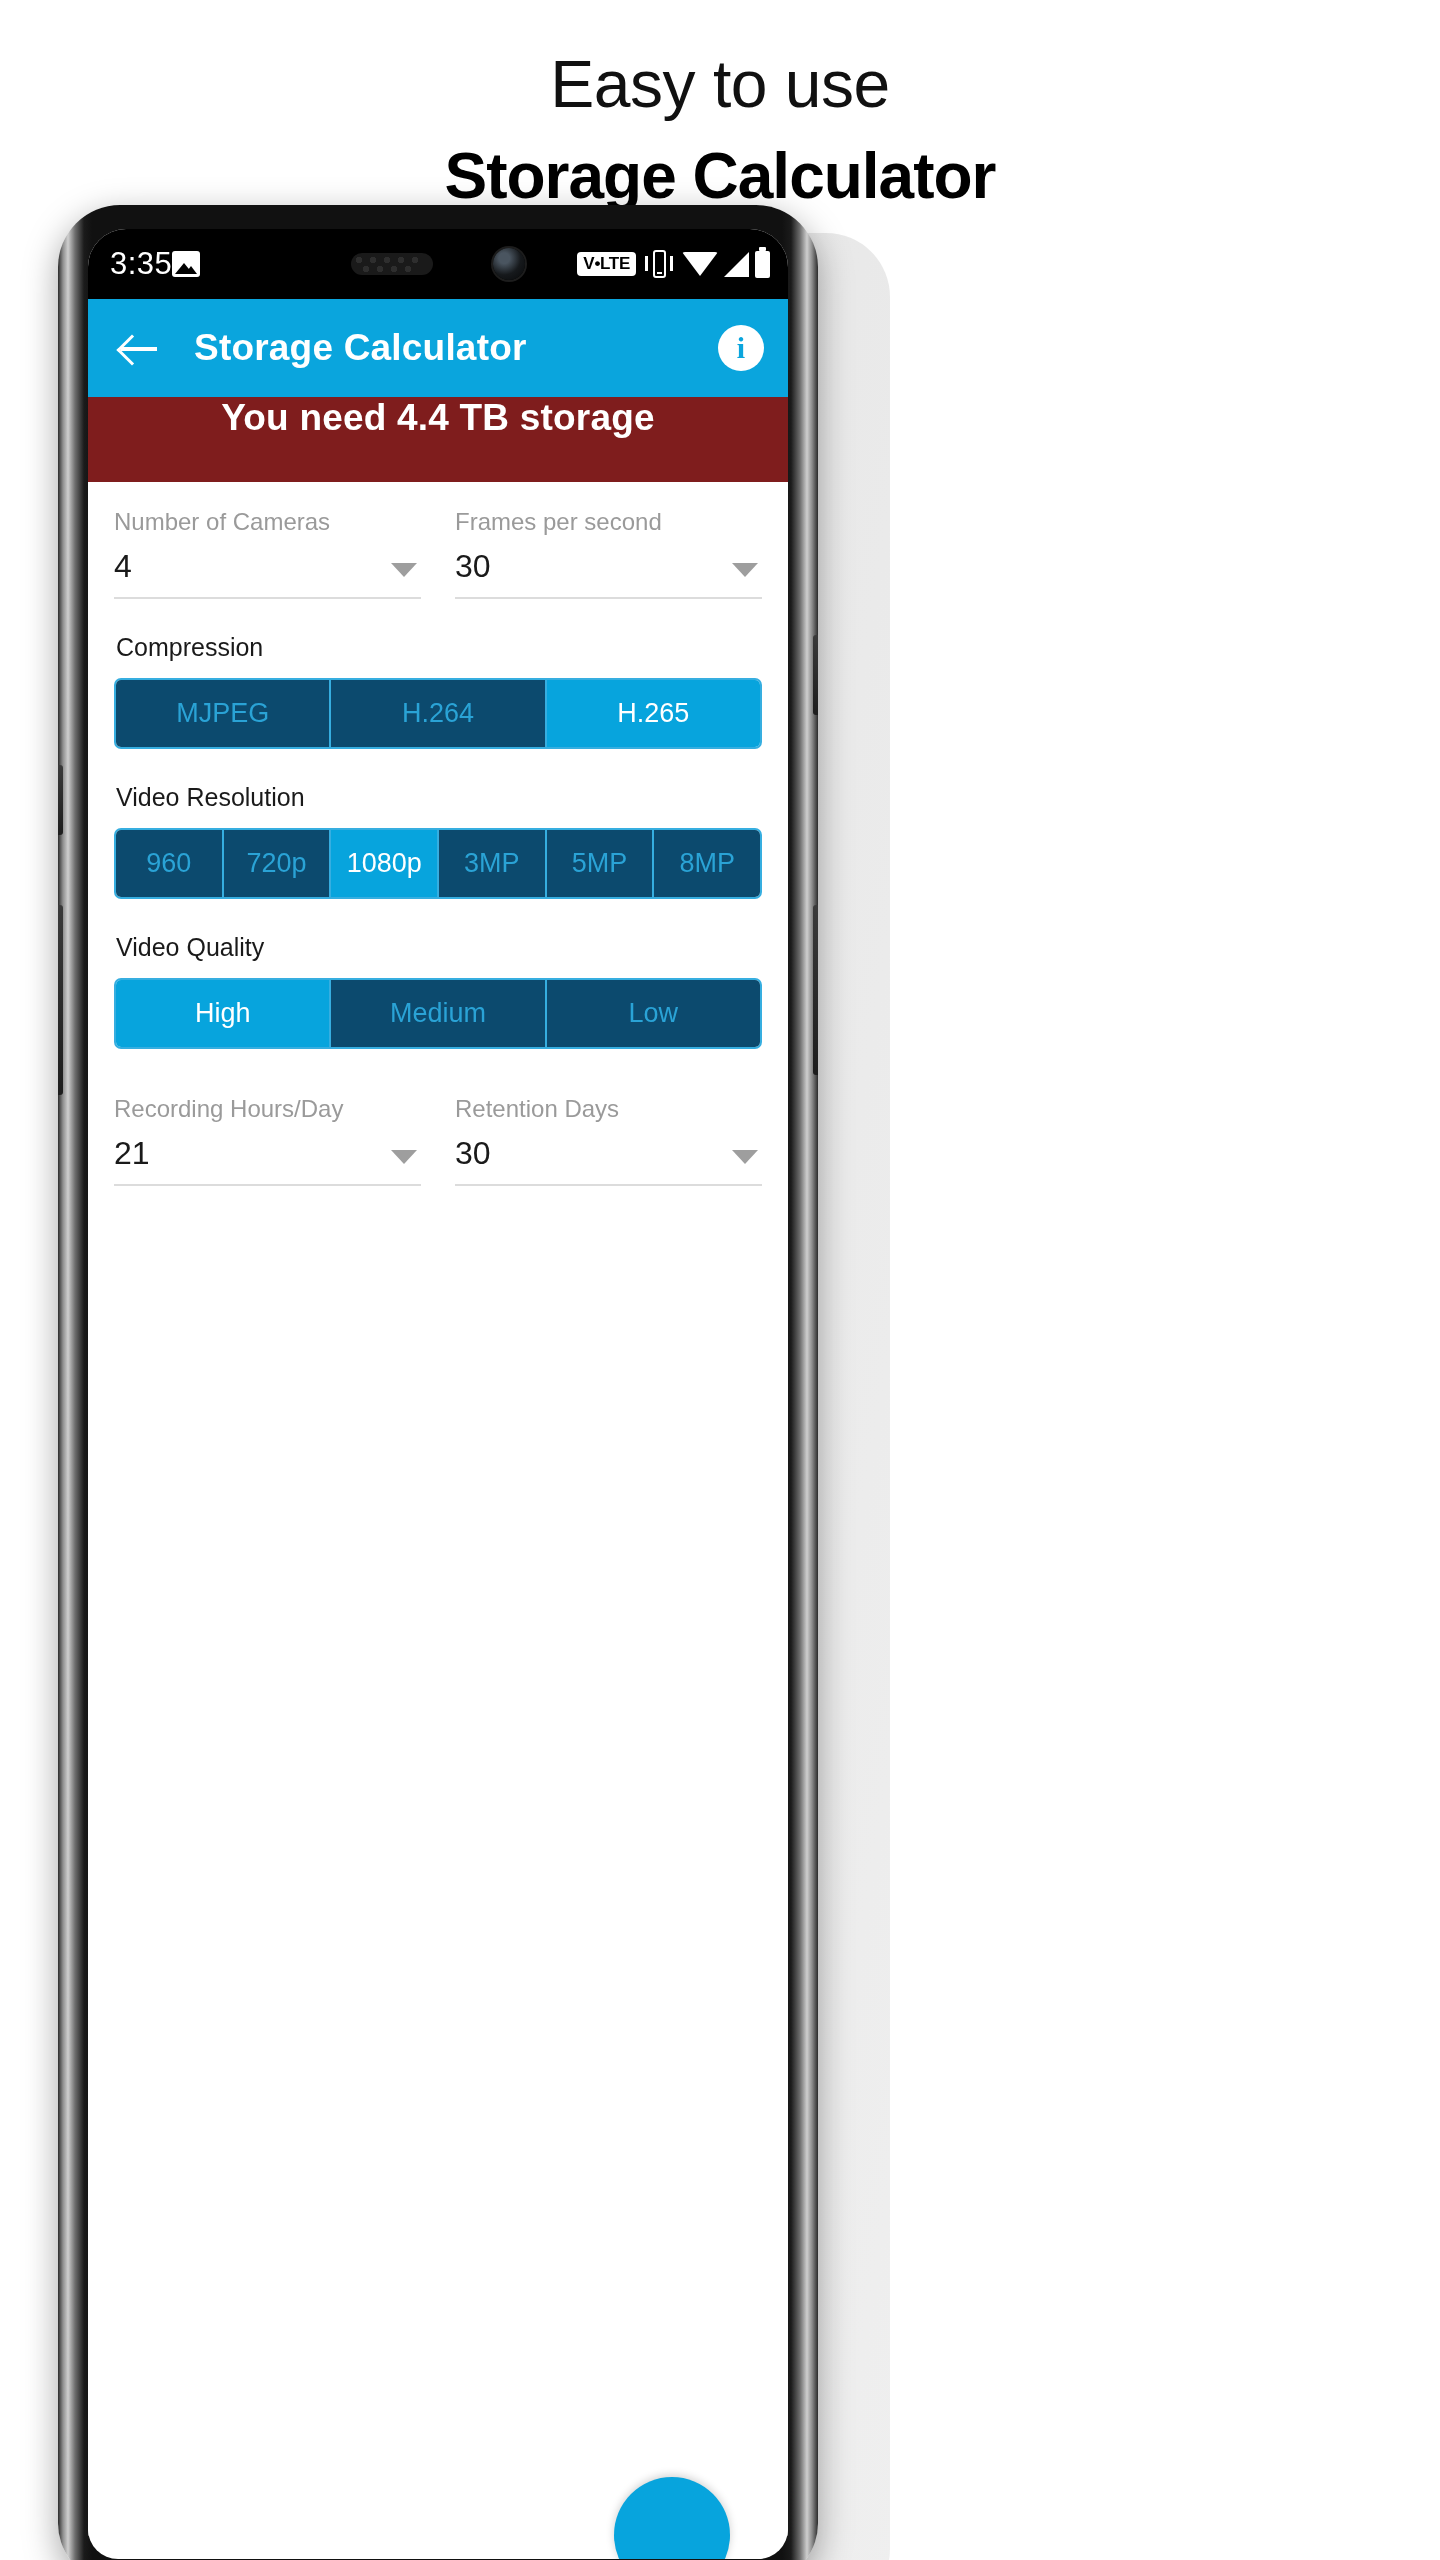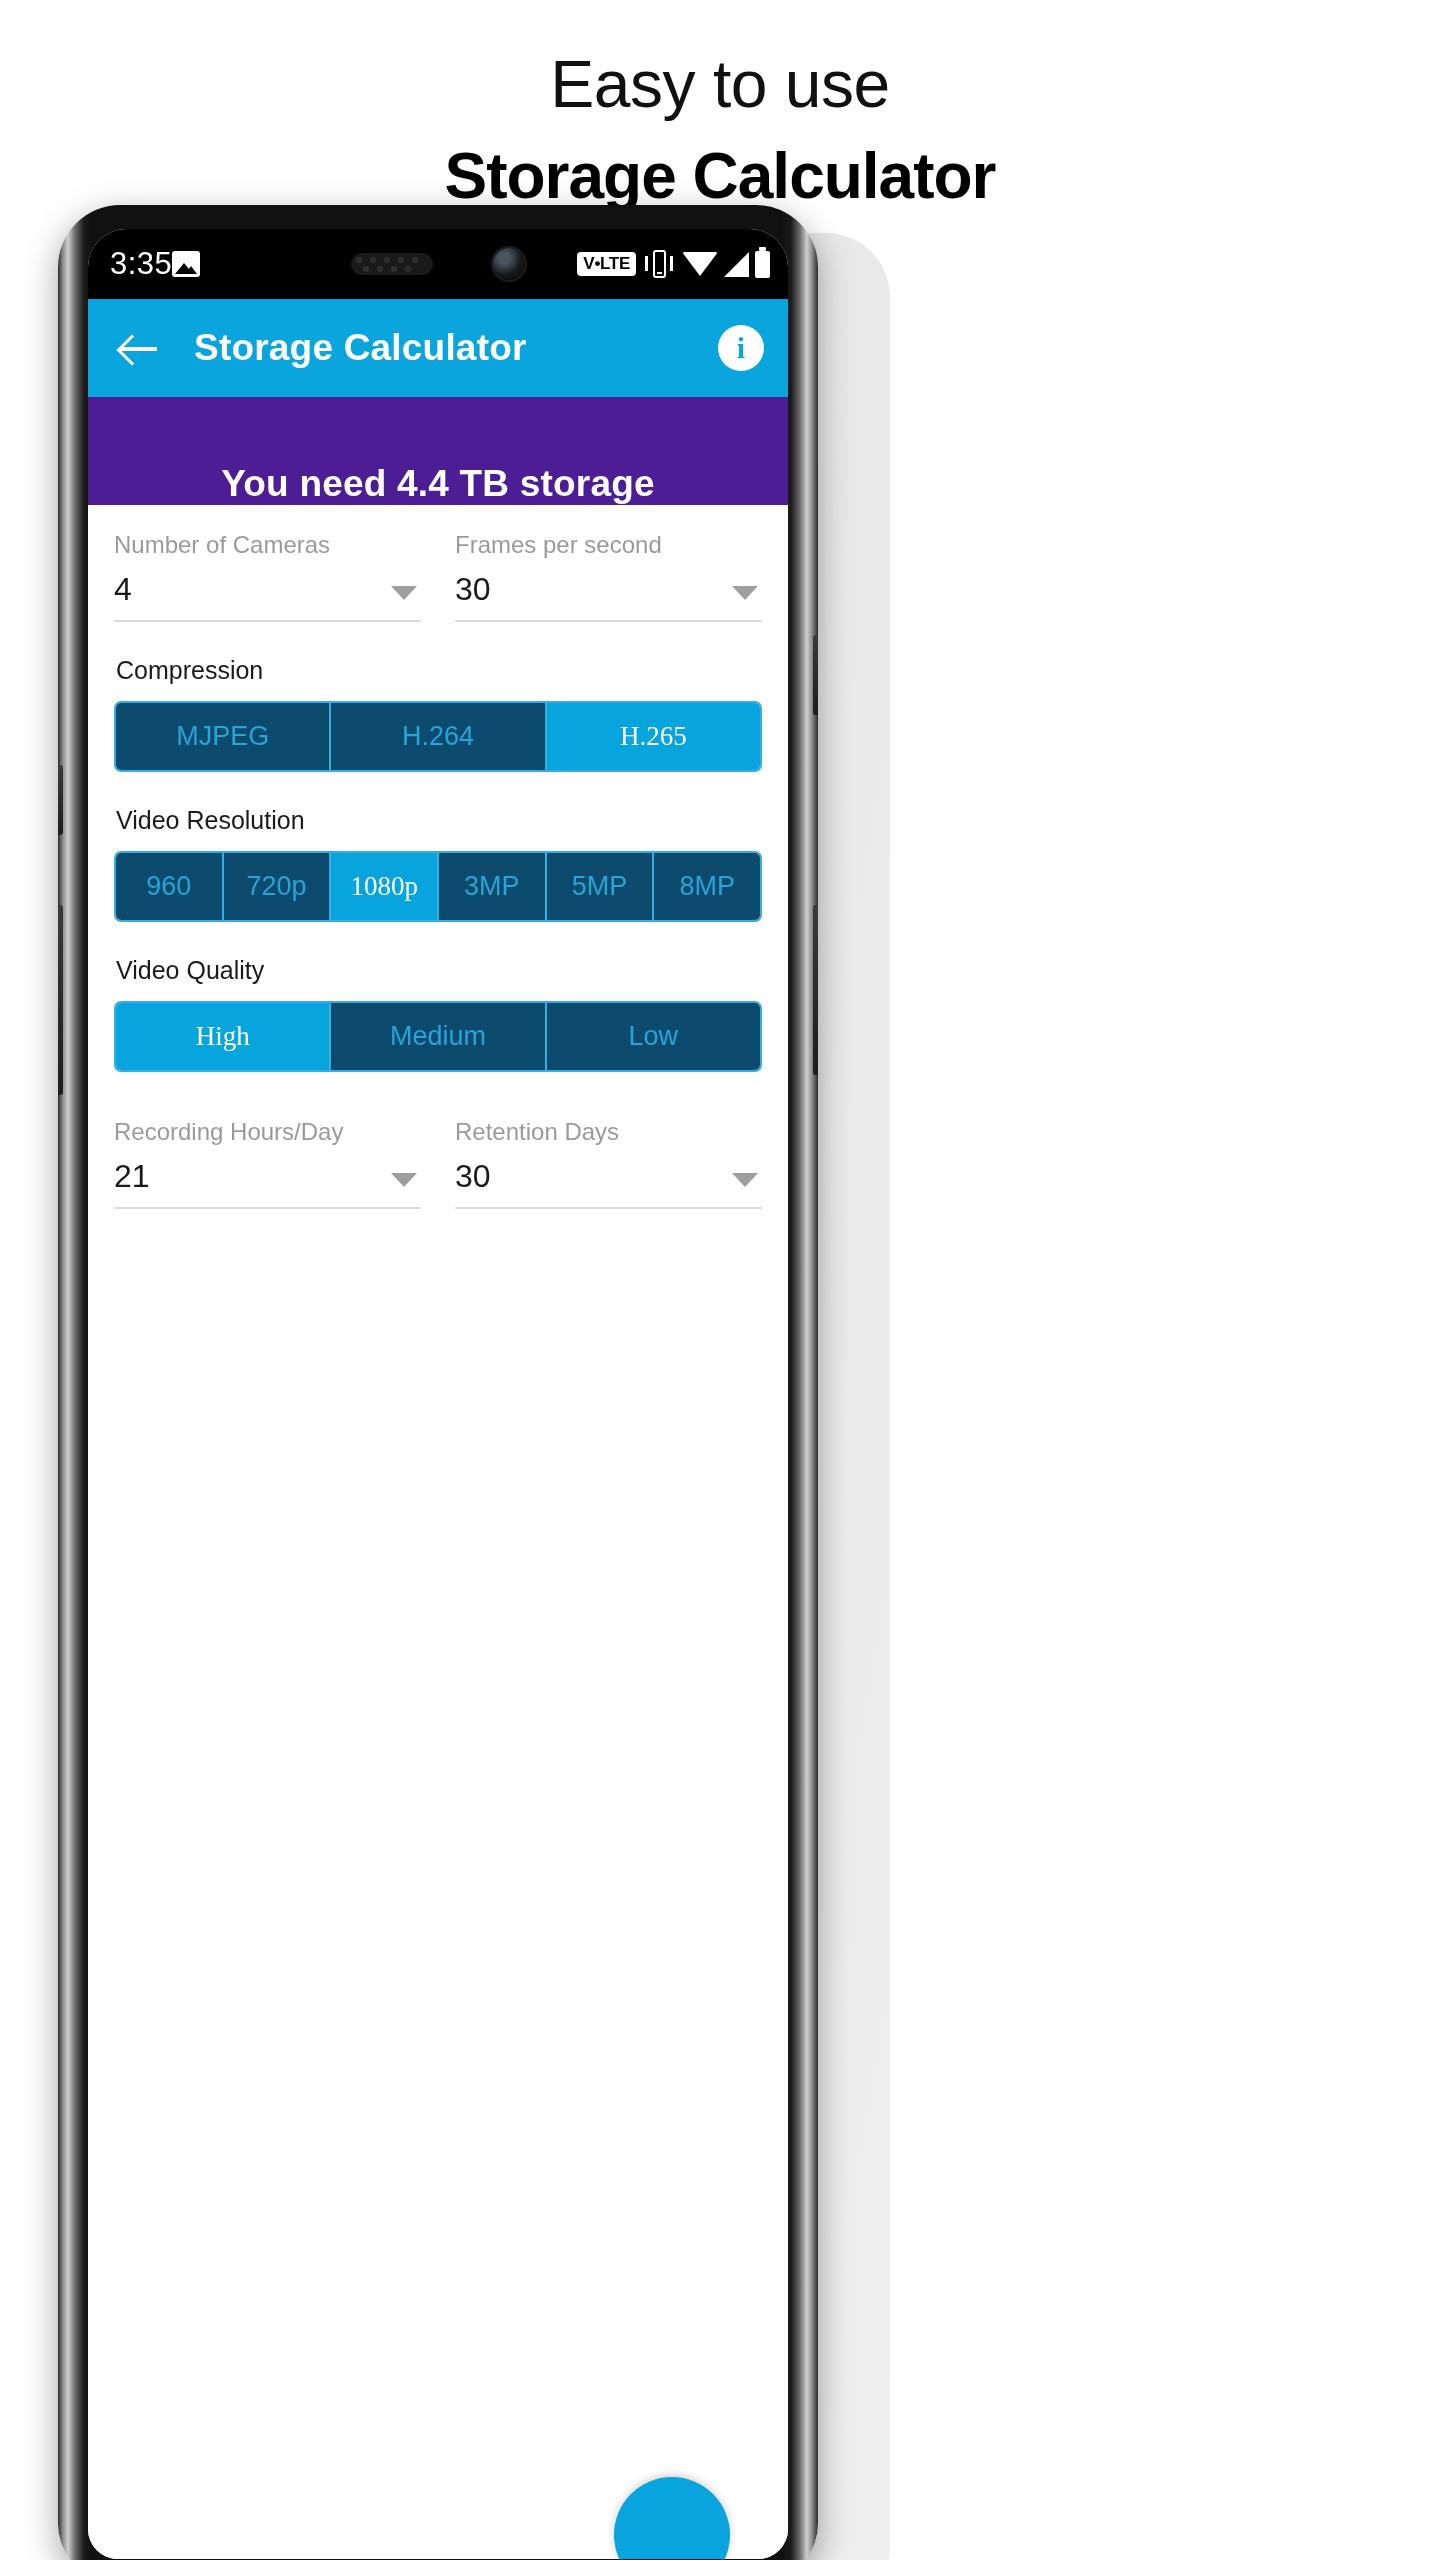--- a/index.html
+++ b/index.html
@@ -163,22 +163,22 @@
   }
   .info-btn {
     margin-left:auto; width:46px; height:46px; border-radius:50%;
     background:#fff; color:#0aa5dd; font-size:30px; font-weight:700;
     display:flex; align-items:center; justify-content:center;
     font-family:"Liberation Serif", serif; cursor:pointer;
   }
 
   
   .result-banner {
-    height:108px; background:#4c1d95;
-    display:flex; align-items:flex-end; justify-content:center;
+    height:85px; background:#7f1d1d;
+    display:flex; align-items:flex-start; justify-content:center;
   }
   .result-text { color:#fff; font-size:37px; font-weight:700; letter-spacing:.2px; }
 
   
   .content { padding:26px 26px 0 26px; background:#fff; height:2054px; }
 
   .field-row { display:flex; gap:34px; margin-bottom:4px; }
   .field { flex:1; }
   .field-label { font-size:24px; color:#9a9a9a; margin-bottom:12px; }
   .field-ctrl {
@@ -198,21 +198,21 @@
     display:flex; width:100%; border:2px solid #36aee0;
     border-radius:7px; overflow:hidden;
   }
   .seg-item {
     flex:1; text-align:center; padding:18px 0;
     font-size:27px; color:#2aa3d6; background:#0c4a6e;
     border-right:2px solid #36aee0; cursor:pointer;
     white-space:nowrap;
   }
   .seg-item:last-child { border-right:none; }
-  .seg-item.active { background:#07a4dd; color:#fff;font-family:Liberation Serif, serif; }
+  .seg-item.active { background:#07a4dd; color:#fff; }
   .spacer-46 { height:46px; }
 
   
   .fab {
     position:absolute; right:58px; bottom:-34px;
     width:116px; height:116px; border-radius:50%;
     background:#07a4dd; box-shadow:0 -2px 8px rgba(0,0,0,.18);
   }
 </style>
 </head>

